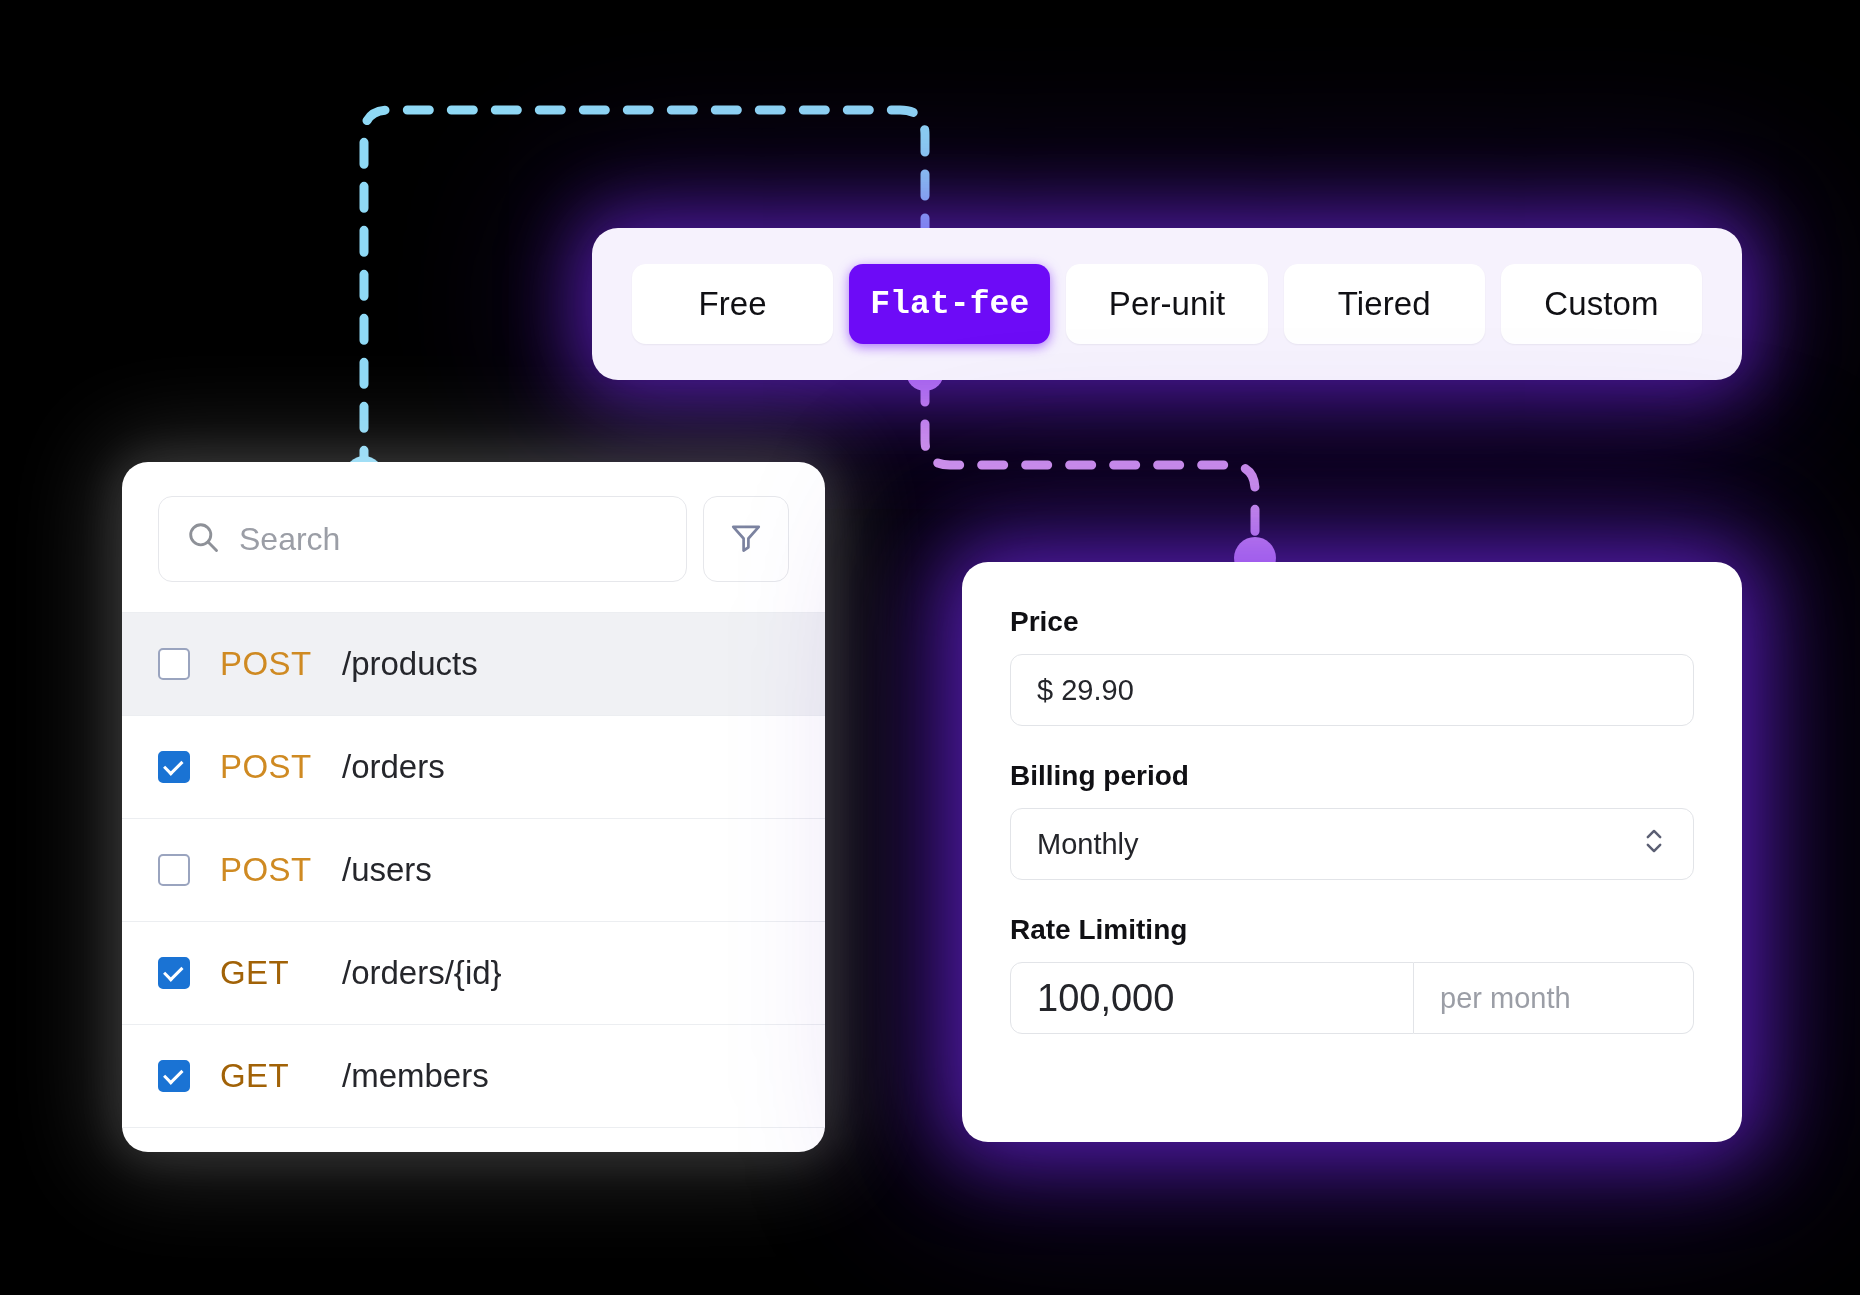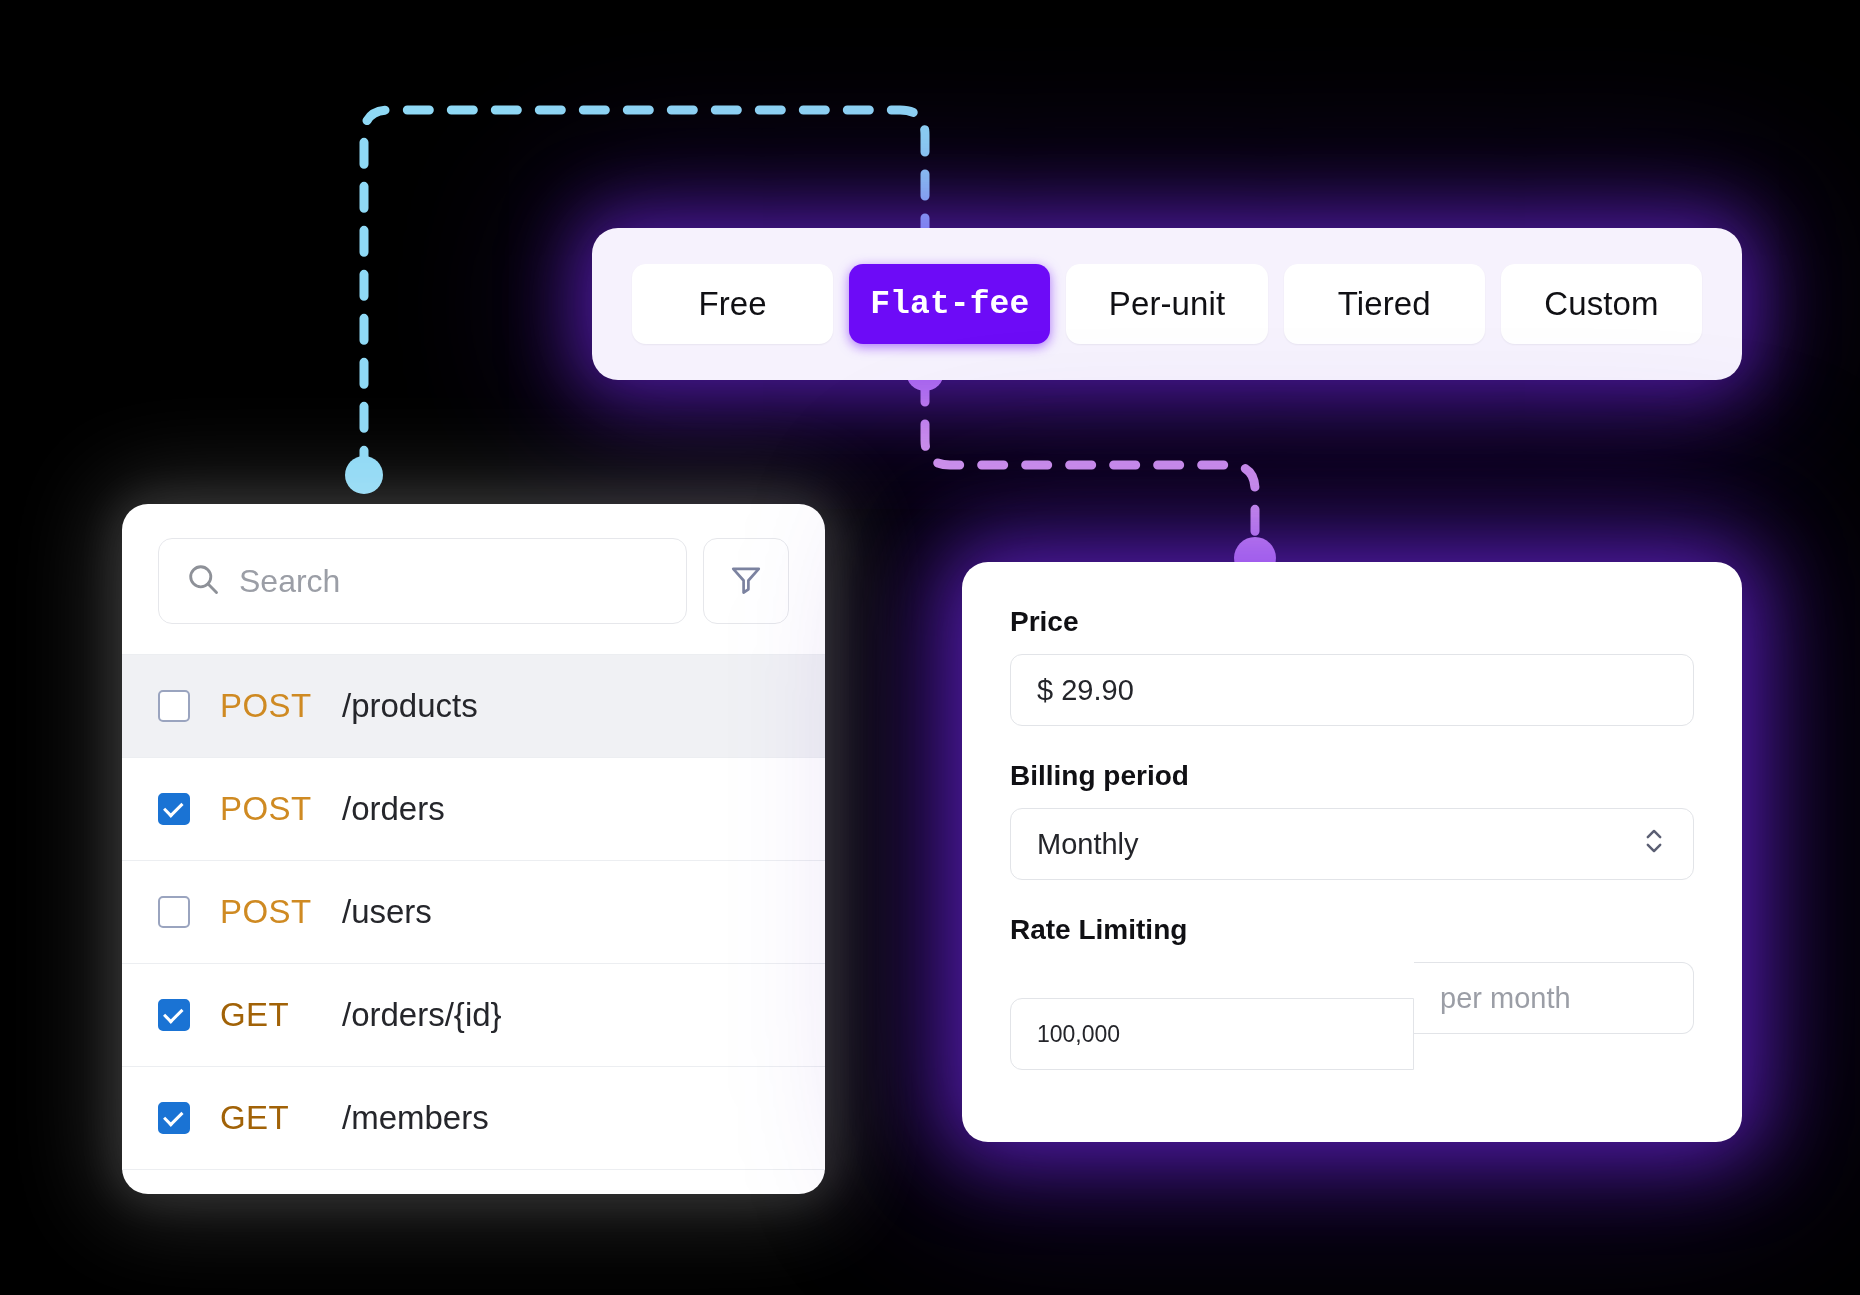--- a/index.html
+++ b/index.html
@@ -30,21 +30,21 @@
     box-shadow: 0 1px 2px rgba(20,16,40,0.06);
   }
   .seg-btn.active {
     background: #6d0bf7; color: #ffffff; font-weight: bold;
     box-shadow: 0 3px 12px rgba(109,11,247,0.55);
     font-family: Liberation Mono, monospace;
   }
 
   
   #endpoints-card {
-    position: absolute; left: 122px; top: 504px; width: 703px; height: 690px;
+    position: absolute; left: 122px; top: 462px; width: 703px; height: 690px;
     background: #ffffff; border-radius: 26px; overflow: hidden; z-index: 4;
     box-shadow: 0 0 90px 22px rgba(255,255,255,0.16), 0 0 44px 8px rgba(255,255,255,0.10);
   }
   #search-row { display: flex; gap: 16px; padding: 34px 36px 30px 36px; }
   #search-box {
     flex: 1 1 auto; height: 86px; border: 1px solid #e6e7eb; border-radius: 14px;
     display: flex; align-items: center; gap: 18px; padding: 0 26px; background: #fff;
   }
   #search-input-text { font-size: 32px; color: #9b9ea6; }
   #filter-button {
@@ -81,21 +81,21 @@
   .field-label { font-size: 28px; font-weight: bold; color: #101014; margin-bottom: 16px; }
   .field-input {
     height: 72px; border: 1px solid #e2e4e8; border-radius: 12px; background: #fff;
     display: flex; align-items: center; padding: 6px 26px; font-size: 29px; color: #24252a;
   }
   .field-group { margin-bottom: 34px; }
   #billing-select { justify-content: space-between; cursor: pointer; }
   #rate-row { display: flex; }
   #rate-value {
     flex: 0 0 404px; height: 72px; border: 1px solid #e2e4e8; border-radius: 12px 0 0 12px;
-    display: flex; align-items: center; padding: 0 26px; font-size: 23px; color: #24252a; background:#fff;margin-top:36px;
+    display: flex; align-items: center; padding: 0 26px; font-size: 38px; color: #24252a; background:#fff;
   }
   #rate-unit {
     flex: 1 1 auto; height: 72px; border: 1px solid #e2e4e8; border-left: none; border-radius: 0 12px 12px 0;
     display: flex; align-items: center; padding: 0 26px; font-size: 29px; color: #9b9ea6; background:#fff;
   }
 </style>
 </head>
 <body>
 
 <div id="stage">

